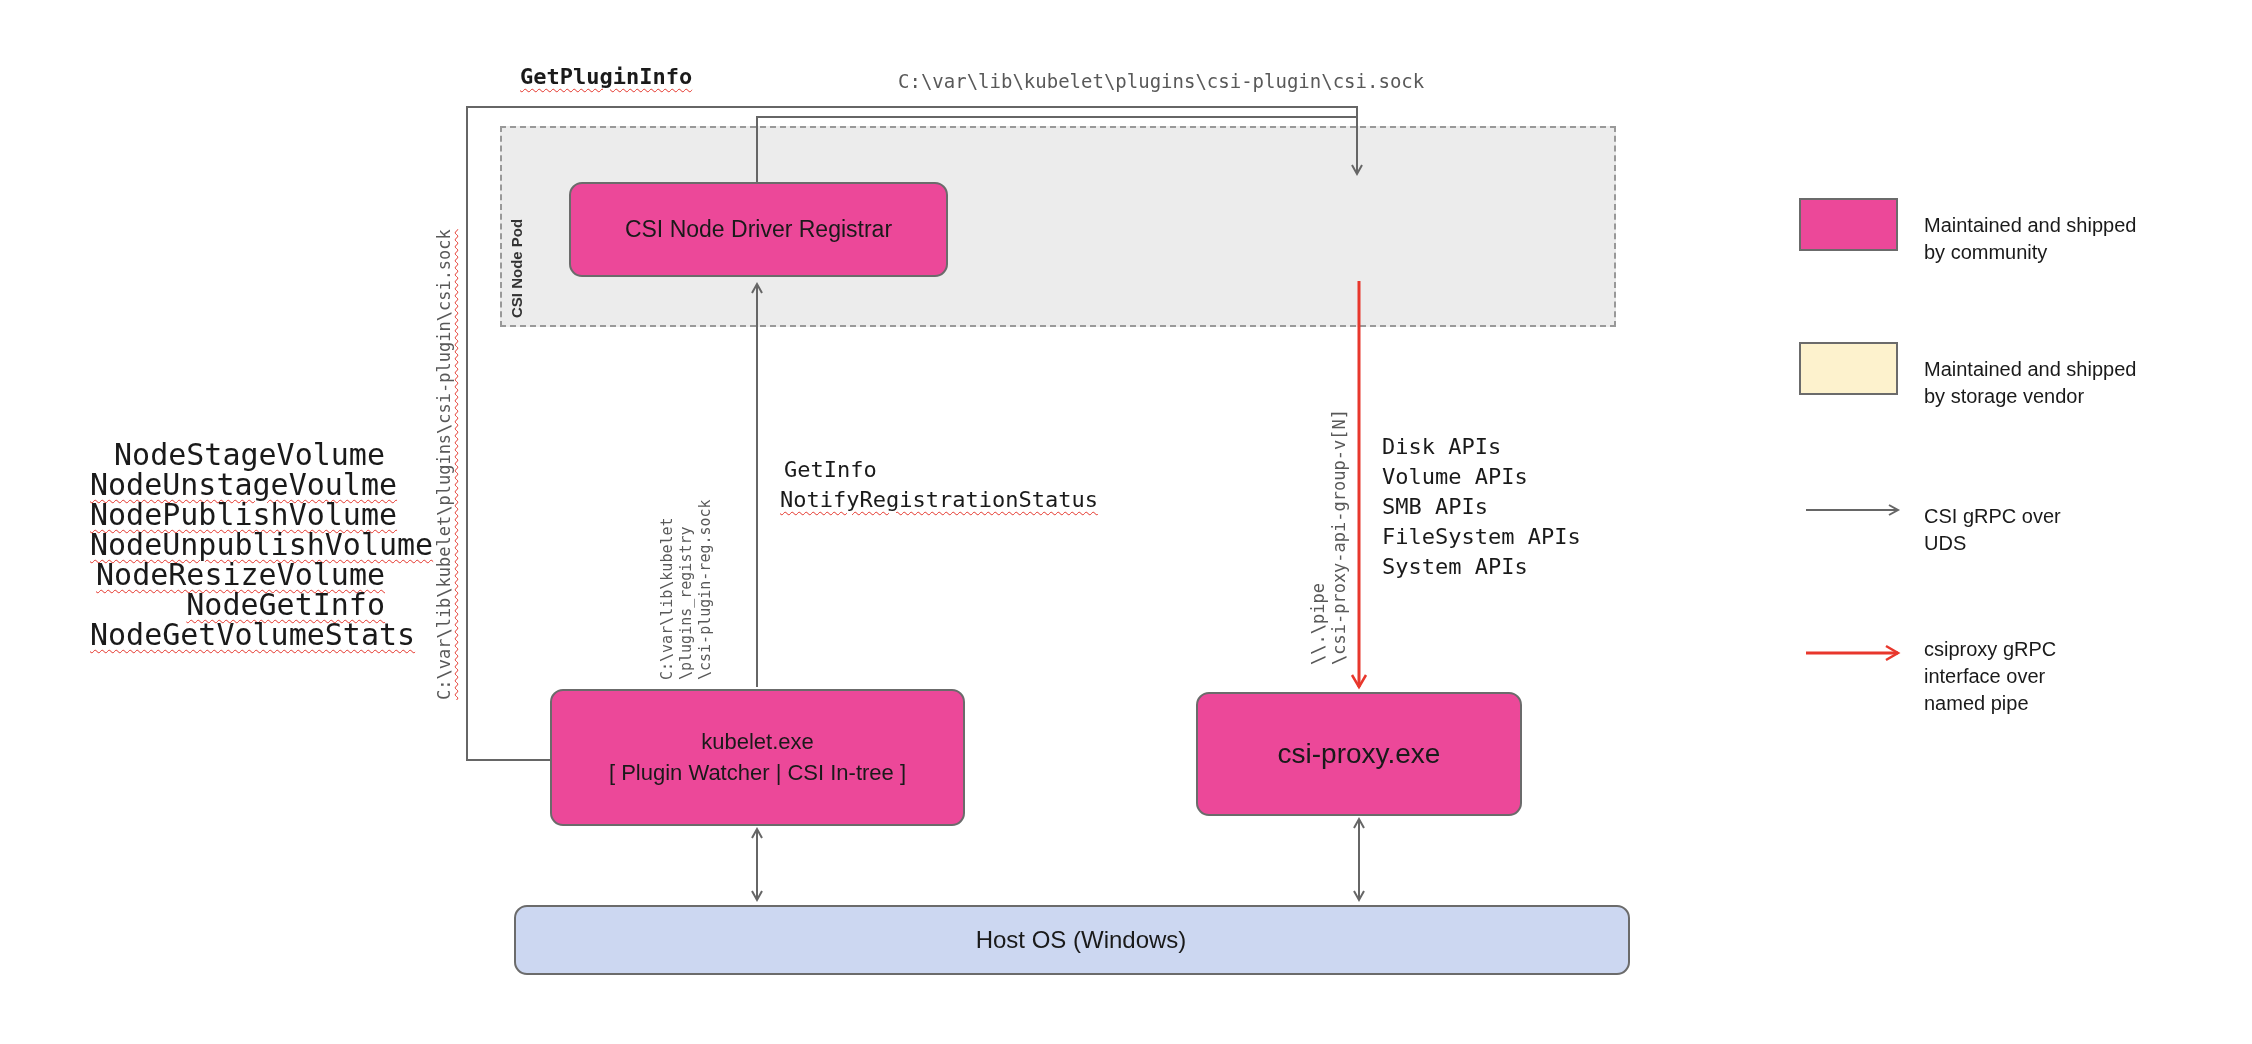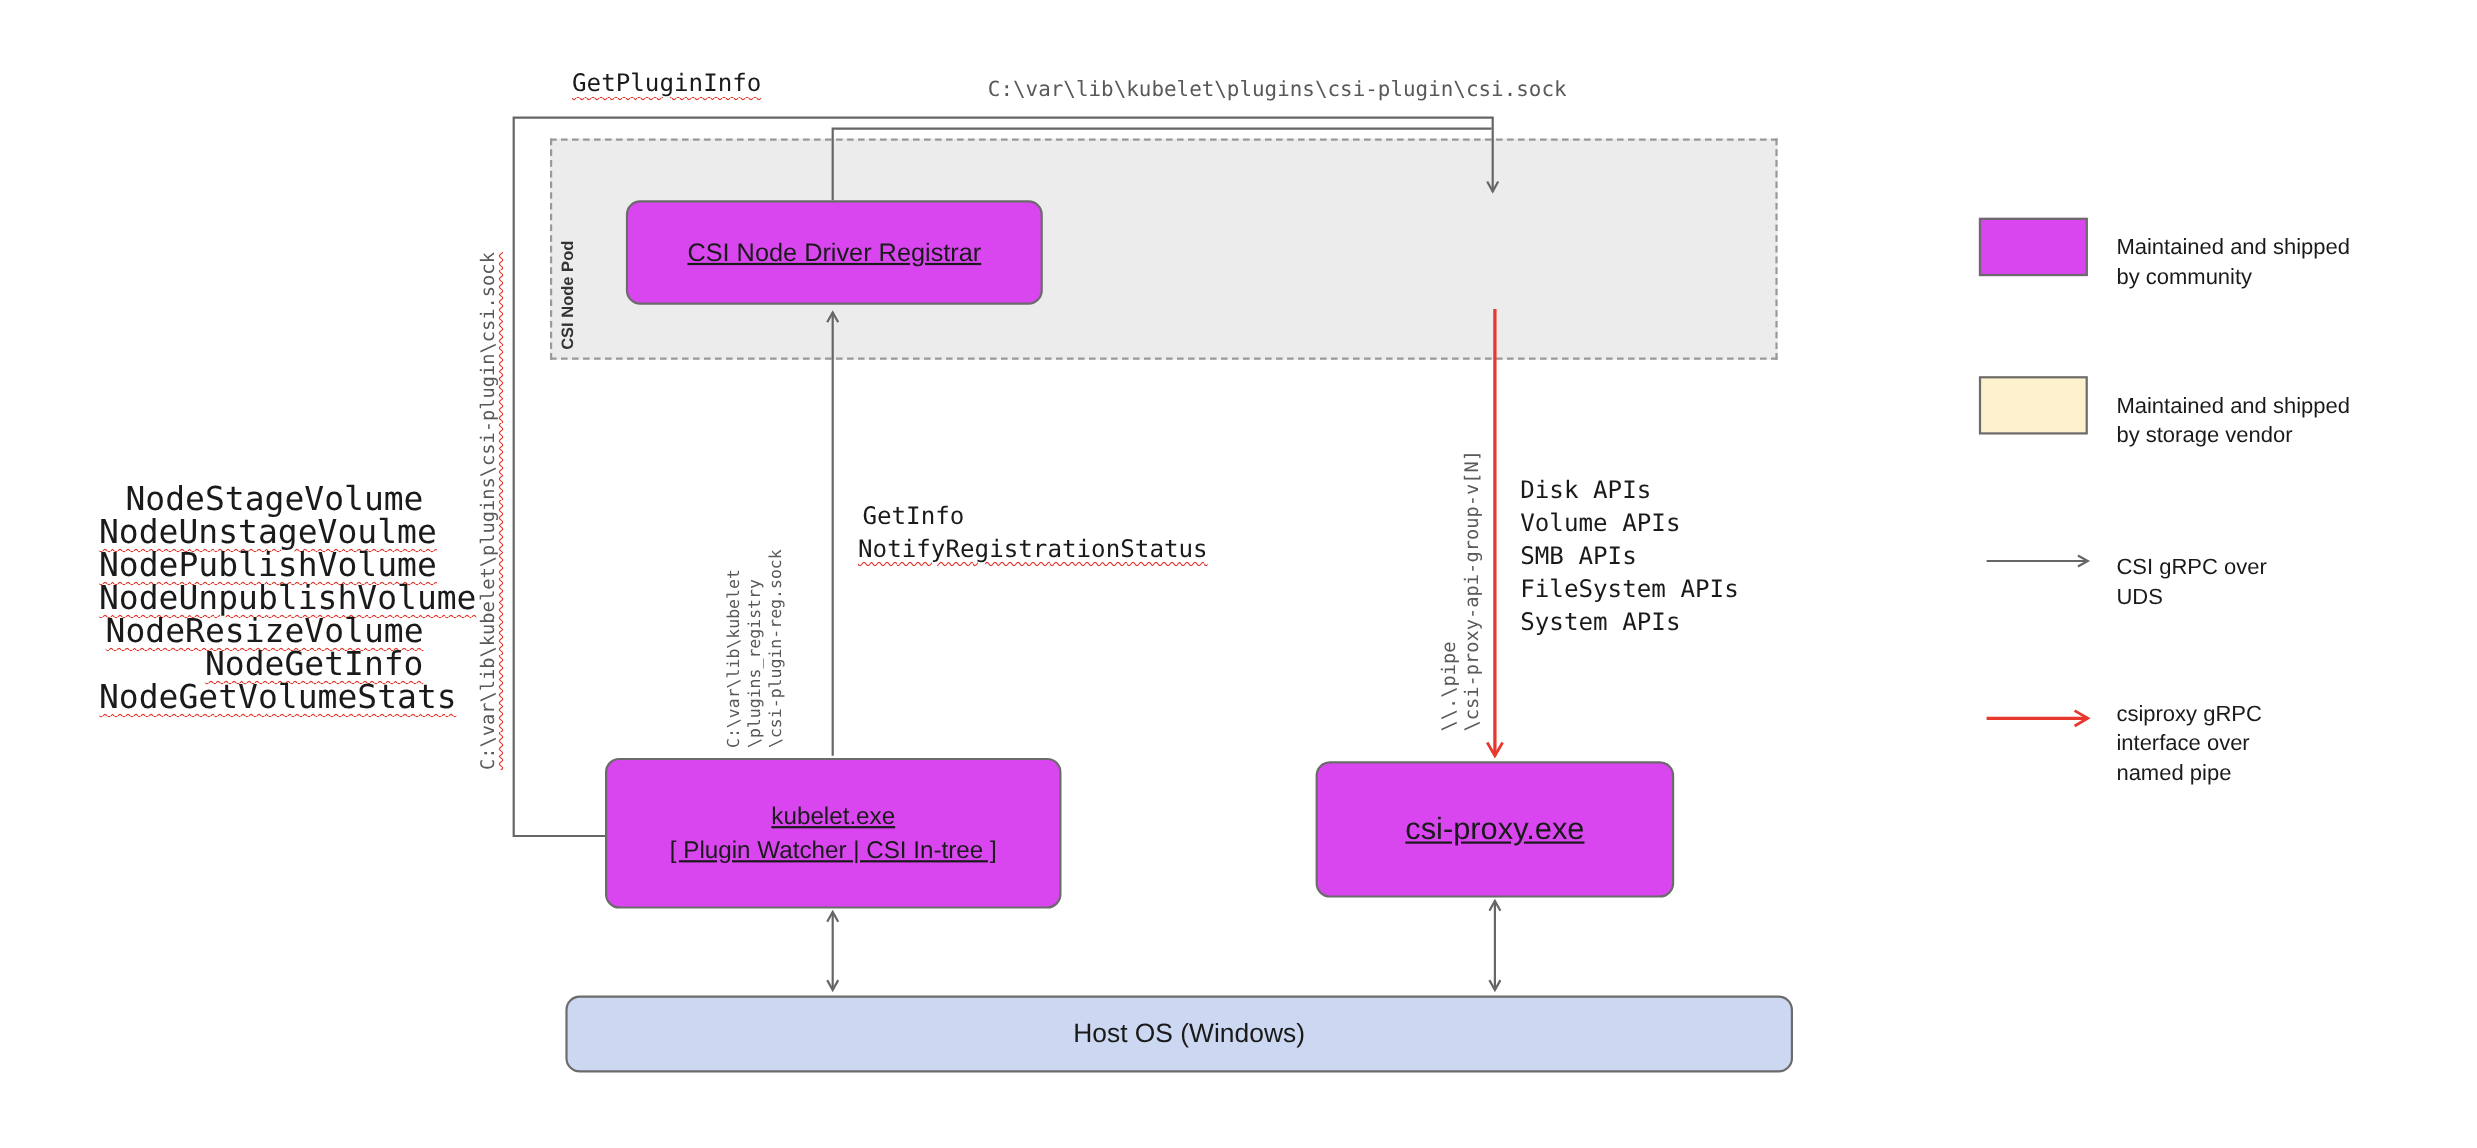--- a/index.html
+++ b/index.html
@@ -2,21 +2,21 @@
 <html><head>
 <meta charset="utf-8">
 <style>
   html,body{margin:0;padding:0;background:#ffffff;}
   .canvas{position:relative;width:2252px;height:1044px;background:#ffffff;
           font-family:"Liberation Sans",sans-serif;color:#1a1a1a;overflow:hidden;}
   .abs{position:absolute;}
   .overlay{position:absolute;left:0;top:0;width:2252px;height:1044px;pointer-events:none;}
   .box{position:absolute;display:flex;align-items:center;justify-content:center;
        text-align:center;border:2px solid #6b6b6b;box-sizing:border-box;}
-  .green{background:#d946ef;text-decoration:underline;}
+  .green{background:#ec4899;}
   .yellow{background:#fdf2cd;}
   .blue{background:#ccd7f1;}
   .rounded{border-radius:13px;}
   .dashed{position:absolute;background:#ececec;border:2px dashed #999999;box-sizing:border-box;}
   .mono{font-family:"DejaVu Sans Mono","Liberation Mono",monospace;}
   .gray{color:#595959;}
   .sq{text-decoration-line:underline;text-decoration-style:wavy;text-decoration-color:#e4352b;
       text-decoration-thickness:1px;text-underline-offset:4px;}
   .vrot{transform:rotate(-90deg);transform-origin:0 0;white-space:pre;}
   .rlist{text-align:right;line-height:30px;font-size:30px;}
@@ -57,21 +57,21 @@
   <div class="box green rounded nodelabel" style="left:569px;top:182px;width:379px;height:95px;">CSI Node Driver Registrar</div>
 
 
   <div class="box green rounded nodelabel" style="left:550px;top:689px;width:415px;height:137px;font-size:22px;">kubelet.exe
 [ Plugin Watcher | CSI In-tree ]</div>
 
   <div class="box green rounded nodelabel" style="left:1196px;top:692px;width:326px;height:124px;font-size:28px;">csi-proxy.exe</div>
 
   <div class="box blue rounded nodelabel" style="left:514px;top:905px;width:1116px;height:70px;font-size:24px;padding-left:18px;">Host OS (Windows)</div>
 
-  <div class="abs mono sq" style="left:520px;top:64px;font-size:22px;">GetPluginInfo</div>
+  <div class="abs mono sq" style="left:520px;top:64px;font-size:22px;font-weight:bold;">GetPluginInfo</div>
 
   <div class="abs mono gray" style="left:898px;top:70px;font-size:19px;">C:\var\lib\kubelet\plugins\csi-plugin\csi.sock</div>
 
   <div class="abs" style="left:434px;top:700px;">
     <div class="vrot mono gray sq" style="font-size:17px;">C:\var\lib\kubelet\plugins\csi-plugin\csi.sock</div>
   </div>
 
   <div class="abs mono rlist" style="left:90px;top:440px;width:295px;">
     <div>NodeStageVolume</div>
     <div class="sq">NodeUnstageVoulme</div>

